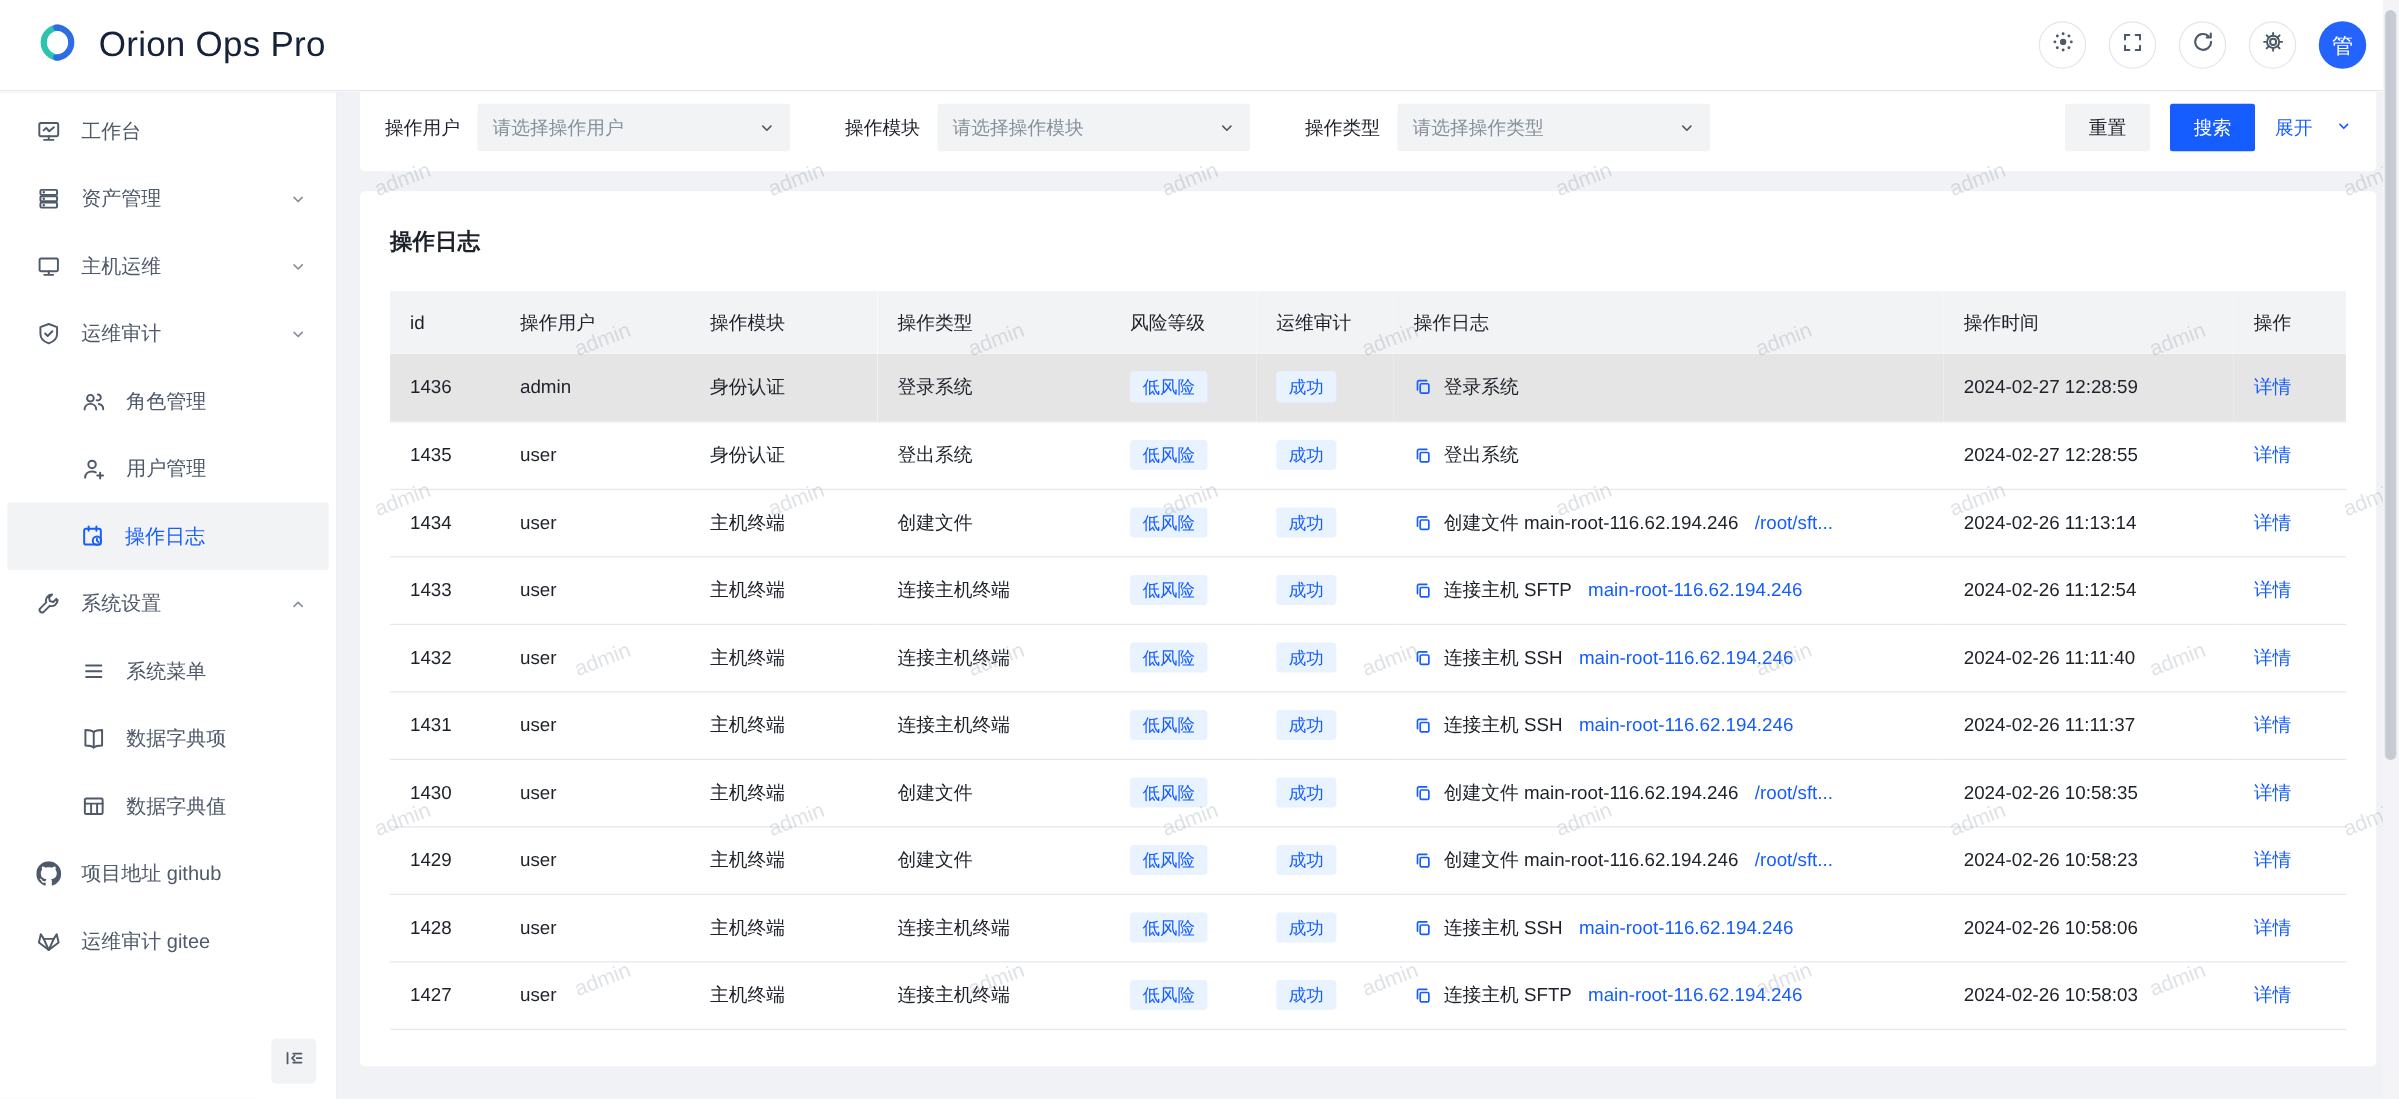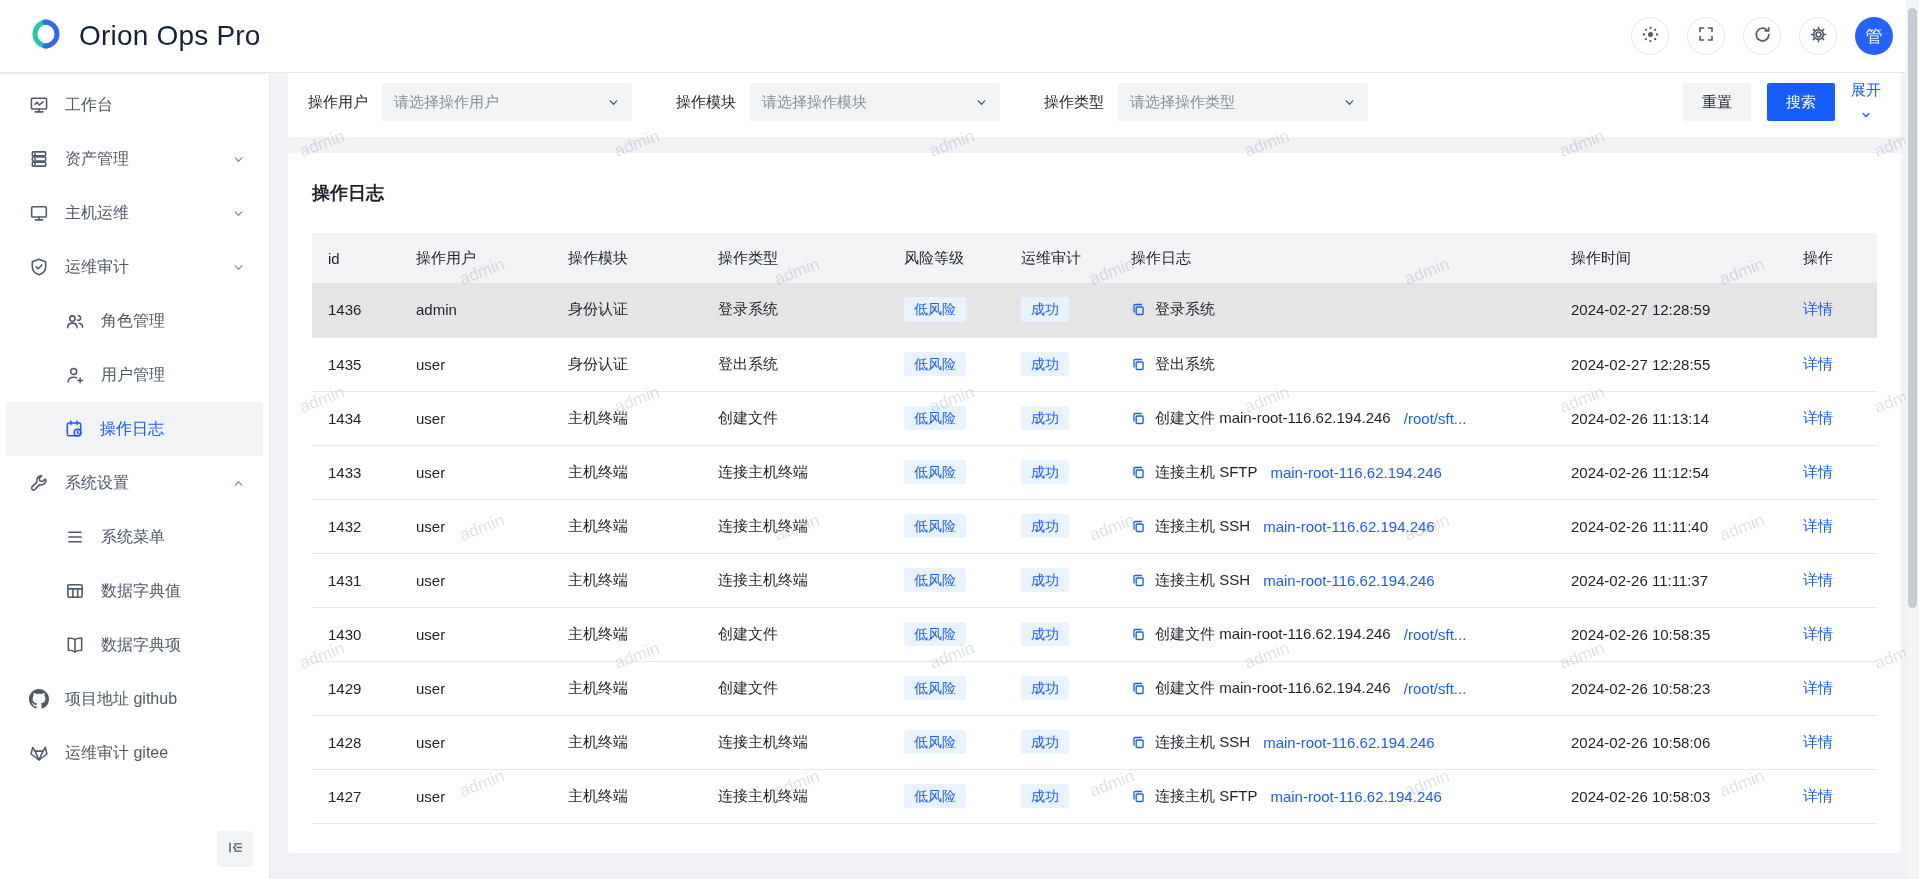--- a/index.html
+++ b/index.html
@@ -76,21 +76,21 @@
     display:flex; align-items:center; justify-content:space-between;
     padding:0 12px; cursor:pointer;
   }
   .select-placeholder { color:#86909c; font-size:15px; white-space:nowrap; }
   .select-arrow { color:#4e5969; display:flex; }
   .filter-actions { margin-left:auto; display:flex; align-items:center; gap:16px; }
   .btn { height:38px; padding:0 19px; border:none; border-radius:2px; font-size:15px; cursor:pointer;
          font-family:inherit; }
   .btn-reset { background:#f2f3f5; color:#1d2129; }
   .btn-search { background:#165dff; color:#fff; }
-  .expand-link { color:#165dff; font-size:15px; display:flex; align-items:center; gap:7px; cursor:pointer;flex-direction:column; }
+  .expand-link { color:#165dff; font-size:15px; display:flex; align-items:center; gap:19px; cursor:pointer; }
   
   .main-card {
     background:#fff; border-radius:4px; margin-top:16px;
     padding:28px 24px 0; min-height:700px;
   }
   .card-title { font-size:18px; font-weight:700; color:#1d2129; margin-bottom:28px; }
   table.log-table { width:100%; border-collapse:collapse; table-layout:fixed; font-size:15px; }
   .log-table th {
     background:#f2f3f5; height:50px; text-align:left; padding:0 16px;
     font-weight:400; color:#1d2129; white-space:nowrap; overflow:hidden;
@@ -288,34 +288,34 @@
     <span class="mi-icon">
           <svg width="20" height="20" viewBox="0 0 18 18" fill="none" stroke="currentColor" stroke-width="1.4" stroke-linecap="round" stroke-linejoin="round">
             <path d="M3.5 4.8h11M3.5 9h11M3.5 13.2h11"></path>
           </svg>
         </span>
     <span class="mi-label">系统菜单</span>
       </div>
       <div class="menu-item lvl2">
     <span class="mi-icon">
           <svg width="20" height="20" viewBox="0 0 18 18" fill="none" stroke="currentColor" stroke-width="1.4" stroke-linecap="round" stroke-linejoin="round">
+            <path d="M9 4.2C7.5 3 5.5 2.7 3 2.7v11.1c2.5 0 4.5.3 6 1.5 1.5-1.2 3.5-1.5 6-1.5V2.7c-2.5 0-4.5.3-6 1.5Z"></path>
+            <path d="M9 4.2v11.1"></path>
+          </svg>
+        </span>
+    <span class="mi-label">数据字典项</span>
+      </div>
+      <div class="menu-item lvl2">
+    <span class="mi-icon">
+          <svg width="20" height="20" viewBox="0 0 18 18" fill="none" stroke="currentColor" stroke-width="1.4" stroke-linecap="round" stroke-linejoin="round">
             <rect x="2.6" y="3.4" width="12.8" height="11.2" rx="1"></rect>
             <path d="M2.6 7.1h12.8M7.1 7.1v7.5M11.4 7.1v7.5"></path>
           </svg>
         </span>
     <span class="mi-label">数据字典值</span>
-      </div>
-      <div class="menu-item lvl2">
-    <span class="mi-icon">
-          <svg width="20" height="20" viewBox="0 0 18 18" fill="none" stroke="currentColor" stroke-width="1.4" stroke-linecap="round" stroke-linejoin="round">
-            <path d="M9 4.2C7.5 3 5.5 2.7 3 2.7v11.1c2.5 0 4.5.3 6 1.5 1.5-1.2 3.5-1.5 6-1.5V2.7c-2.5 0-4.5.3-6 1.5Z"></path>
-            <path d="M9 4.2v11.1"></path>
-          </svg>
-        </span>
-    <span class="mi-label">数据字典项</span>
       </div>
       <div class="menu-item lvl1">
     <span class="mi-icon">
           <svg width="20" height="20" viewBox="0 0 16 16" fill="currentColor">
             <path d="M8 0C3.58 0 0 3.58 0 8c0 3.54 2.29 6.53 5.47 7.59.4.07.55-.17.55-.38 0-.19-.01-.82-.01-1.49-2.01.37-2.53-.49-2.69-.94-.09-.23-.48-.94-.82-1.13-.28-.15-.68-.52-.01-.53.63-.01 1.08.58 1.23.82.72 1.21 1.87.87 2.33.66.07-.52.28-.87.51-1.07-1.78-.2-3.64-.89-3.64-3.95 0-.87.31-1.59.82-2.15-.08-.2-.36-1.02.08-2.12 0 0 .67-.21 2.2.82.64-.18 1.32-.27 2-.27s1.36.09 2 .27c1.53-1.04 2.2-.82 2.2-.82.44 1.1.16 1.92.08 2.12.51.56.82 1.27.82 2.15 0 3.07-1.87 3.75-3.65 3.95.29.25.54.73.54 1.48 0 1.07-.01 1.93-.01 2.2 0 .21.15.46.55.38A8.01 8.01 0 0 0 16 8c0-4.42-3.58-8-8-8Z"></path>
           </svg>
         </span>
     <span class="mi-label">项目地址 github</span>
       </div>
       <div class="menu-item lvl1">

